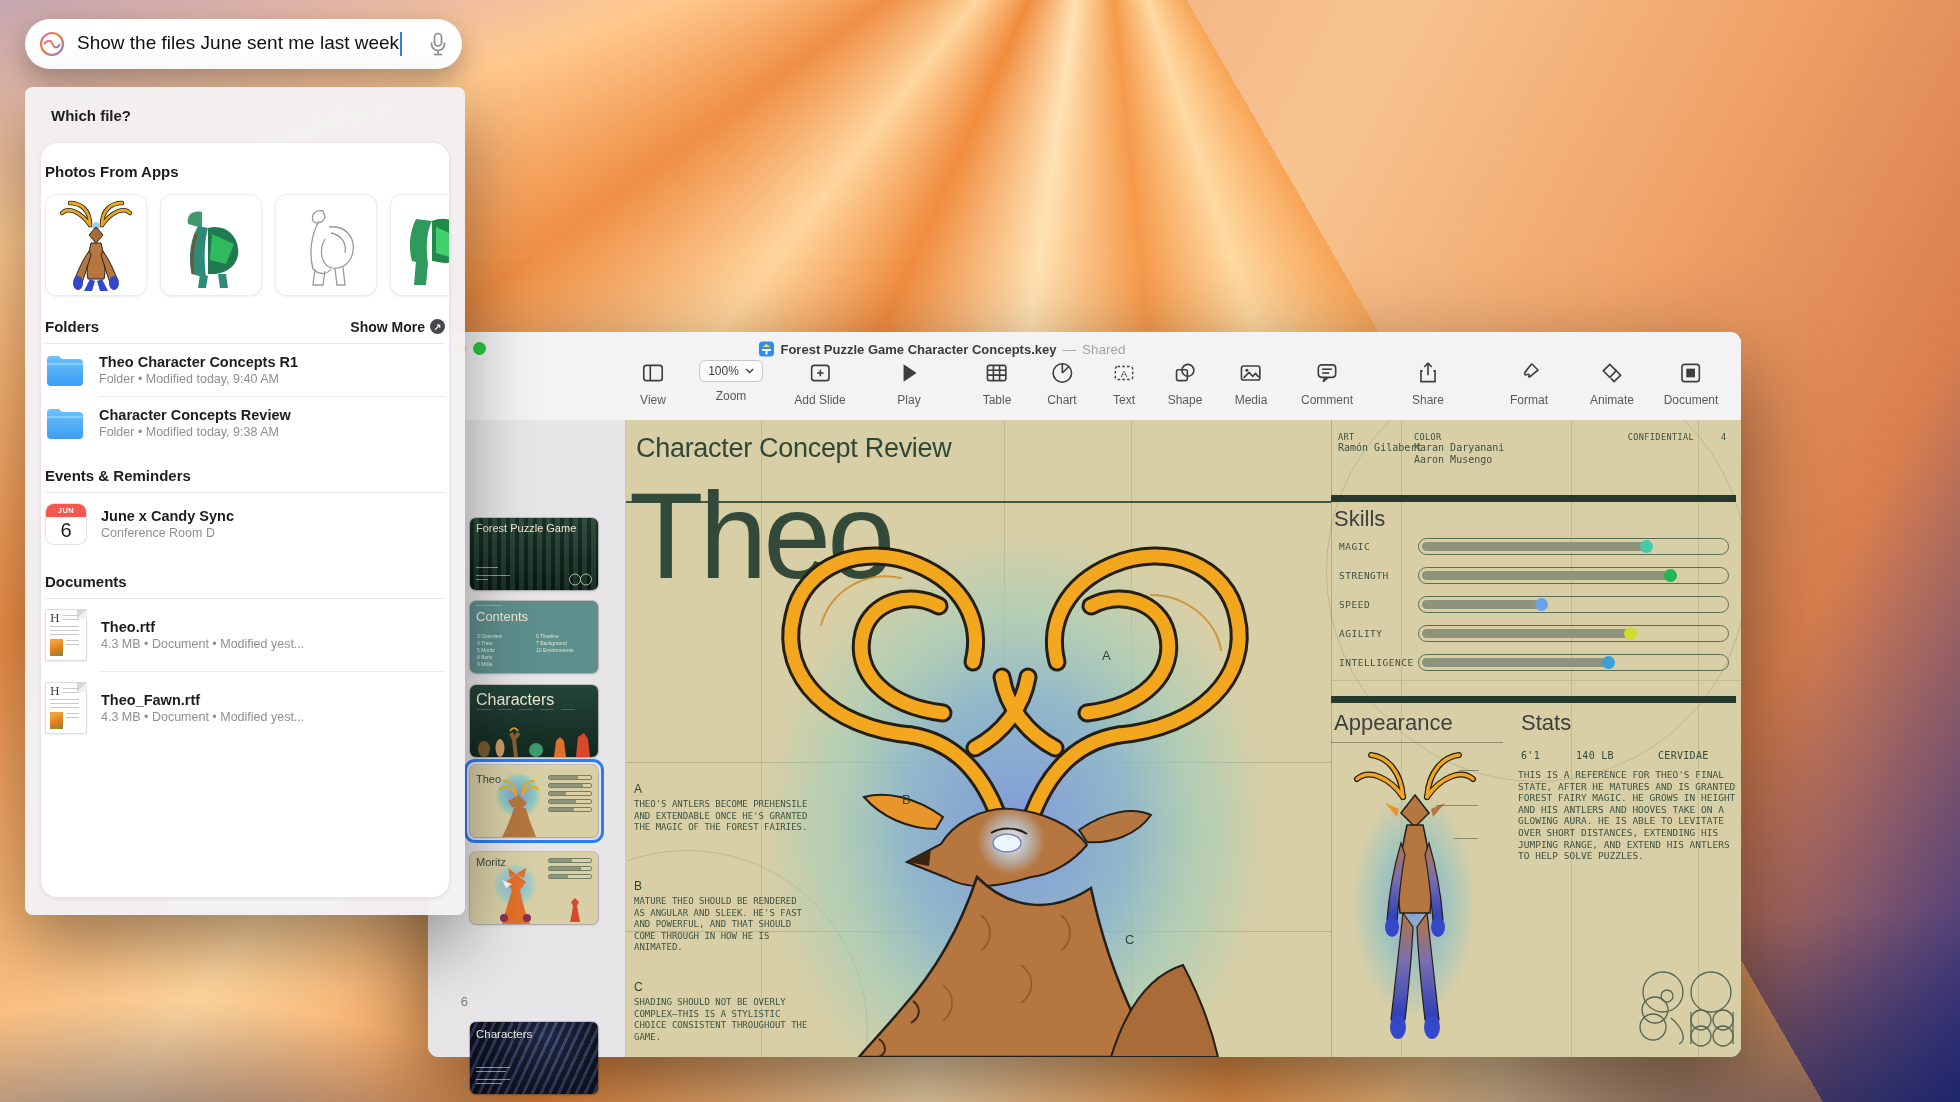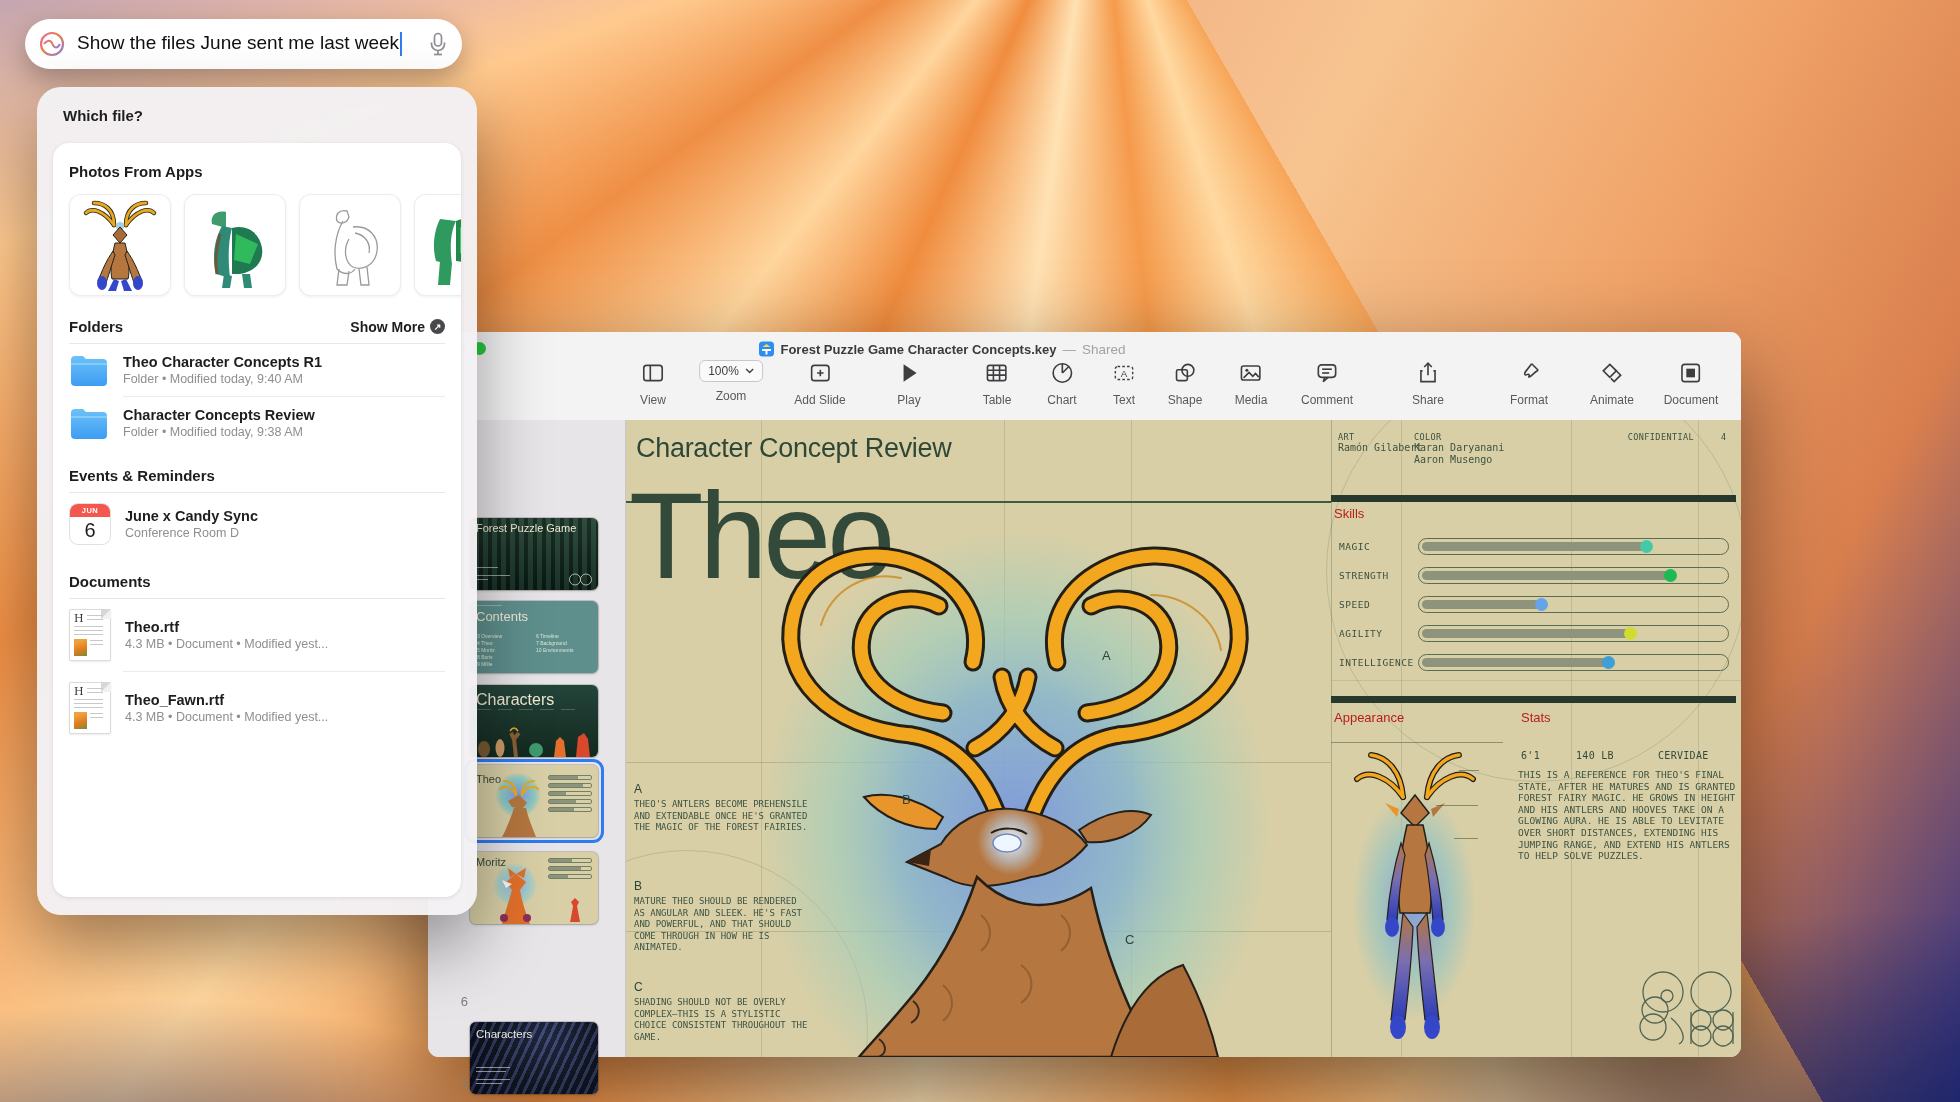--- a/index.html
+++ b/index.html
@@ -11,25 +11,25 @@
       conic-gradient(from 150deg at 56% -14%, #f7a558 0deg, #ffd9a1 12deg, #f59a4b 24deg, #ffe2b4 38deg, #f08c3e 54deg, #ffd69e 68deg, #ef8f45 84deg, #ffc98e 100deg, #ef9a5500 130deg),
       linear-gradient(118deg,#6c70e4 0%,#9a83e6 13%,#d89ad8 26%,#f2ae82 40%,#f7c490 55%,#f0a368 70%,#d97f4e 84%,#2c2f86 100%);
   }
   .abs{position:absolute;}
   
   #siri-bar{left:25px;top:19px;width:437px;height:50px;border-radius:25px;background:#fff;
     box-shadow:0 10px 28px rgba(0,0,0,.28);display:flex;align-items:center;padding:0 14px;box-sizing:border-box;}
   #siri-bar .query{font-size:19px;color:#111;margin-left:12px;white-space:nowrap;flex:1 1 auto;overflow:hidden;}
   .caret{display:inline-block;width:2px;height:24px;background:#2f7df0;vertical-align:middle;margin-left:1px;}
   
-  #sheet{left:25px;top:87px;width:440px;height:828px;border-radius:24px;background:rgba(243,241,244,.97);
-    box-shadow:0 30px 70px rgba(0,0,0,.38);z-index:30;margin-left:12px;}
+  #sheet{left:25px;top:87px;width:440px;height:828px;border-radius:8px;background:rgba(243,241,244,.97);
+    box-shadow:0 30px 70px rgba(0,0,0,.38);z-index:30;}
   #sheet .sheet-title{position:absolute;left:26px;top:20px;font-size:15px;font-weight:700;color:#1d1d1f;}
   #card{position:absolute;left:16px;top:56px;width:408px;height:754px;background:#fff;border-radius:16px;
-    box-shadow:0 1px 4px rgba(0,0,0,.10);padding:20px 16px;box-sizing:border-box;overflow:hidden;}
+    box-shadow:0 1px 4px rgba(0,0,0,.10);padding:20px 4px;box-sizing:border-box;overflow:hidden;}
   .sec-h{font-size:15px;font-weight:700;color:#1d1d1f;}
   .thumb-row{display:flex;gap:13px;margin-top:14px;}
   .photo-thumb{width:100px;height:100px;border-radius:12px;background:#fff;border:1px solid rgba(0,0,0,.07);
     box-shadow:0 1px 3px rgba(0,0,0,.07);flex:0 0 auto;display:flex;align-items:center;justify-content:center;overflow:hidden;}
   .sec-head-row{display:flex;align-items:center;justify-content:space-between;margin-top:22px;}
   .show-more{display:flex;align-items:center;gap:5px;font-size:14px;font-weight:600;color:#1d1d1f;cursor:pointer;}
   .show-more .circ{width:15px;height:15px;border-radius:50%;background:#48484c;color:#fff;font-size:9px;display:flex;align-items:center;justify-content:center;}
   .divider{height:1px;background:rgba(0,0,0,.09);margin-top:8px;}
   .row{display:flex;align-items:center;gap:14px;padding:10px 0;}
   .row .txt .t1{font-size:14.5px;font-weight:700;color:#1d1d1f;}
@@ -71,21 +71,21 @@
   .hline-strong{position:absolute;height:2px;background:#3c5a46;}
   .thick-bar{position:absolute;height:7px;background:#26392c;}
   #slide-title{position:absolute;left:10px;top:13px;font-size:27px;color:#2f4737;letter-spacing:-.3px;}
   #char-name{position:absolute;left:3px;top:55px;font-size:122px;font-weight:500;color:#33493a;letter-spacing:-4px;line-height:1;}
   .meta-lbl{font-family:"DejaVu Sans Mono",monospace;font-size:8.5px;color:#3c5240;letter-spacing:.4px;}
   .meta-val{font-family:"DejaVu Sans Mono",monospace;font-size:10px;color:#3c5240;line-height:12px;}
   .fig-lbl{position:absolute;font-size:13px;color:#2c443a;}
   .anno{position:absolute;left:8px;width:175px;}
   .anno .al{font-size:12px;color:#2c443a;margin-bottom:3px;}
   .anno .at{font-family:"DejaVu Sans Mono",monospace;font-size:9px;line-height:11.5px;color:#3d5342;}
-  .sec-title{position:absolute;font-size:13px;color:#b91c1c;}
+  .sec-title{position:absolute;font-size:22px;color:#404040;}
   .skill-row{position:absolute;height:17px;}
   .skill-name{position:absolute;left:713px;font-family:"DejaVu Sans Mono",monospace;font-size:9.5px;color:#3c4f3e;letter-spacing:.5px;line-height:17px;}
   .skill-track{position:absolute;left:792px;width:311px;height:17px;border:1.5px solid #5a6c54;border-radius:10px;box-sizing:border-box;}
   .skill-fill{position:absolute;left:3px;top:2.5px;height:9px;background:#8d947b;border-radius:6px;}
   .skill-dot{position:absolute;right:-5px;top:-2px;width:13px;height:13px;border-radius:50%;}
   .stats-mono{position:absolute;font-family:"DejaVu Sans Mono",monospace;font-size:10px;color:#33493a;letter-spacing:.3px;}
   #stats-desc{position:absolute;left:892px;top:349px;width:222px;font-family:"DejaVu Sans Mono",monospace;font-size:9.5px;line-height:11.6px;color:#3d5342;}
   .ruler{position:absolute;height:1px;background:rgba(62,84,62,.55);}
   .arc{position:absolute;border:1px solid rgba(62,84,62,.18);border-radius:50%;}
 </style>

